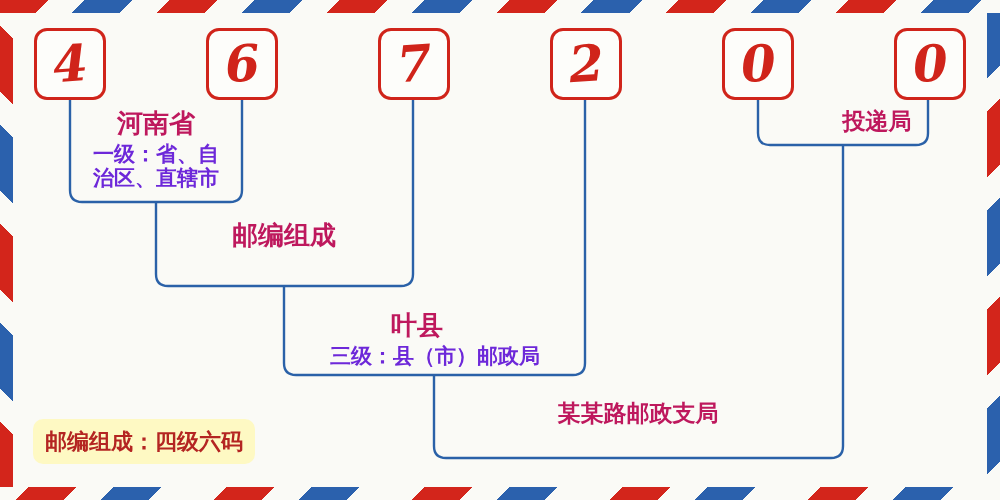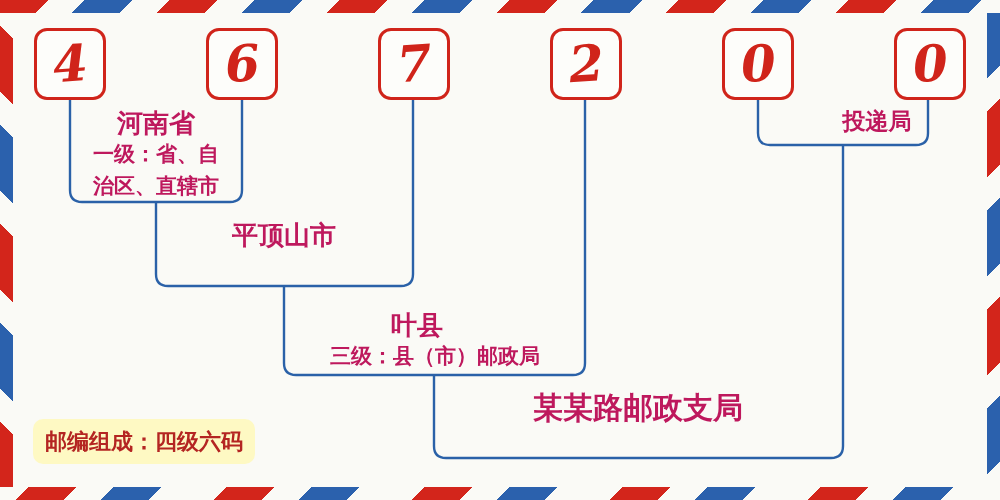--- a/index.html
+++ b/index.html
@@ -30,29 +30,29 @@
   .digit-box span{
     font-family:"DejaVu Serif",serif;font-style:italic;font-weight:bold;
     font-size:50px;line-height:1;color:#d0241a;transform:rotate(-4deg);
   }
   .d1{left:34px;} .d2{left:206px;} .d3{left:378px;}
   .d4{left:550px;} .d5{left:722px;} .d6{left:894px;}
   
   .t{position:absolute;transform:translateX(-50%);white-space:nowrap;
      font-weight:bold;text-align:center;}
   .t-name{font-family:"Liberation Serif","DejaVu Serif",serif;color:#be185d;font-size:26px;}
-  .t-desc{font-family:"Liberation Sans","DejaVu Sans",sans-serif;color:#be185d;font-size:21px;}
+  .t-desc{font-family:"Liberation Sans","DejaVu Sans",sans-serif;color:#6d28d9;font-size:21px;}
   .lvl1-name{left:156px;top:106px;}
   .lvl1-desc1{left:156px;top:140px;}
-  .lvl1-desc2{left:156px;top:164px;margin-top:8px;}
+  .lvl1-desc2{left:156px;top:164px;}
   .lvl2-name{left:284px;top:218px;}
   .lvl2-desc{left:284px;top:252px;}
   .lvl3-name{left:417px;top:308px;}
   .lvl3-desc{left:435px;top:342px;}
-  .lvl4-name{left:638px;top:388px;font-size:30px;}
+  .lvl4-name{left:638px;top:398px;font-size:23px;}
   .lvl4-desc{left:638px;top:424px;}
   .lvl5-name{left:870px;top:106px;font-size:23px;margin-left:7px;}
   
   .footer-badge{
     position:absolute;left:33px;top:419px;width:222px;height:45px;
     background:#fef9c3;border-radius:10px;
     display:flex;align-items:center;justify-content:center;
   }
   .footer-badge span{
     font-family:"Liberation Serif","DejaVu Serif",serif;font-weight:bold;
@@ -93,21 +93,21 @@
     <span>0</span>
   </div>
   <div class="digit-box d6">
     <span>0</span>
   </div>
 
   <div class="t t-name lvl1-name">河南省</div>
   <div class="t t-desc lvl1-desc1">一级：省、自</div>
   <div class="t t-desc lvl1-desc2">治区、直辖市</div>
 
-  <div class="t t-name lvl2-name">平顶山市</div>
+  <div class="t t-name lvl2-name">邮编组成</div>
 
   <div class="t t-name lvl3-name">叶县</div>
   <div class="t t-desc lvl3-desc">三级：县（市）邮政局</div>
 
   <div class="t t-name lvl4-name">某某路邮政支局</div>
 
   <div class="t t-name lvl5-name">投递局</div>
 
   <div class="footer-badge">
     <span>邮编组成：四级六码</span>

